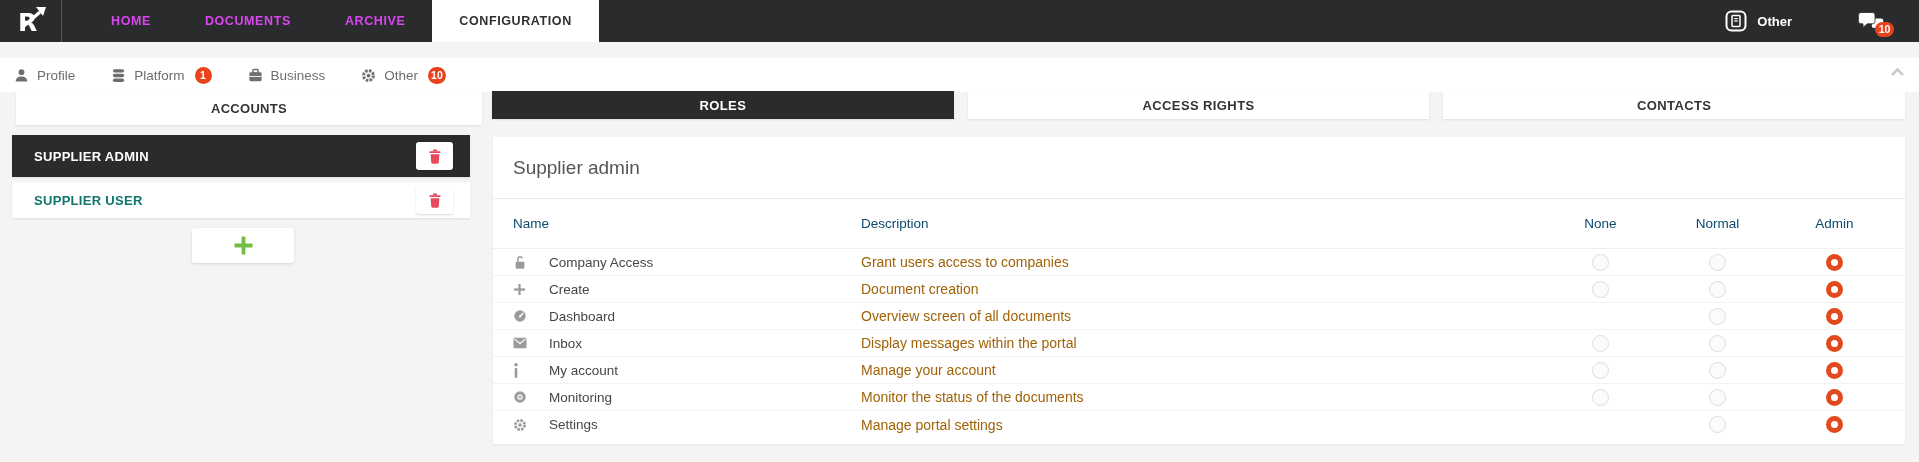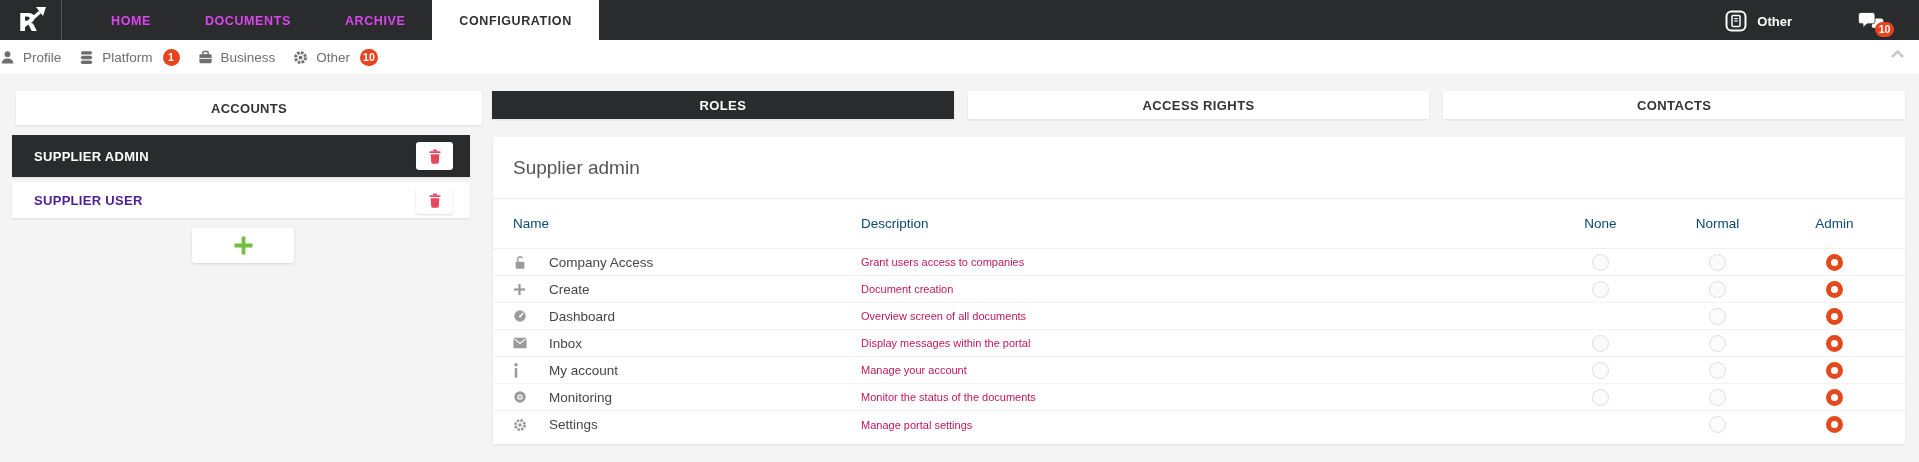--- a/index.html
+++ b/index.html
@@ -13,32 +13,32 @@
   .logo-box { width:62px; display:flex; align-items:center; justify-content:center; border-right:1px solid #555; cursor:pointer; }
   .nav-tabs { display:flex; margin-left:22px; }
   .nav-tab { padding:0 27px; line-height:42px; font-size:12.5px; font-weight:bold; letter-spacing:.6px; color:#d946ef; cursor:pointer; }
   .nav-tab.active { background:#ffffff; color:#2f2f2f; }
   .nav-right { margin-left:auto; display:flex; align-items:center; gap:66px; padding-right:34px; }
   .user-item { display:flex; align-items:center; gap:10px; color:#fff; font-weight:bold; font-size:13px; cursor:pointer; }
   .chat-item { position:relative; cursor:pointer; margin-top:2px; }
   .chat-badge { position:absolute; right:-9px; bottom:-4px; background:#e8431d; color:#fff; font-size:10.5px; font-weight:bold;
     min-width:19px; height:15px; border-radius:8px; display:flex; align-items:center; justify-content:center; padding:0 3px; }
   
-  #subnav { position:absolute; top:40px; left:0; width:100%; height:34px; background:#fff; display:flex; align-items:center; gap:18px; }
+  #subnav { position:absolute; top:58px; left:0; width:100%; height:34px; background:#fff; display:flex; align-items:center; padding-left:14px; gap:36px; }
   .subnav-item { display:flex; align-items:center; gap:8px; font-size:13.5px; color:#6e6e6e; cursor:pointer; }
   .subnav-badge { background:#e8431d; color:#fff; font-size:10.5px; font-weight:bold; min-width:17px; height:17px; border-radius:9px;
     display:flex; align-items:center; justify-content:center; padding:0 3px; margin-left:2px; }
   .collapse-chevron { position:absolute; right:14px; top:9px; cursor:pointer; }
   
   .card-shadow { box-shadow:0 1px 2px rgba(0,0,0,.09); }
   #accounts-header { position:absolute; left:16px; top:91px; width:466px; height:34px; background:#fff;
     display:flex; align-items:center; justify-content:center; font-size:13px; font-weight:bold; color:#333; letter-spacing:.3px; }
   #accounts-list { position:absolute; left:12px; top:135px; width:458px; }
   .account-row { position:relative; display:flex; align-items:center; padding-left:22px; font-size:13px; font-weight:bold;
-    letter-spacing:.3px; background:#fff; color:#4c1d95; height:36px; margin-bottom:5px; cursor:pointer; box-shadow:0 1px 2px rgba(0,0,0,.09); }
+    letter-spacing:.3px; background:#fff; color:#0f766e; height:36px; margin-bottom:5px; cursor:pointer; box-shadow:0 1px 2px rgba(0,0,0,.09); }
   .account-row.selected { background:#2a2b2c; color:#fff; height:42px; }
   .trash-btn { position:absolute; right:17px; top:50%; transform:translateY(-50%); width:37px; height:28px; background:#fff;
     border:none; border-radius:3px; display:flex; align-items:center; justify-content:center; cursor:pointer; box-shadow:0 1px 2px rgba(0,0,0,.15); }
   #add-account-btn { position:absolute; left:192px; top:228px; width:102px; height:35px; background:#fff; border:none; border-radius:3px;
     display:flex; align-items:center; justify-content:center; cursor:pointer; box-shadow:0 1px 3px rgba(0,0,0,.12); }
   
   #role-tabs { position:absolute; left:492px; top:91px; width:1413px; display:flex; gap:14px; }
   .role-tab { flex:1; height:28px; background:#fff; display:flex; align-items:center; justify-content:center;
     font-size:13px; font-weight:bold; letter-spacing:.4px; color:#333; cursor:pointer; box-shadow:0 1px 2px rgba(0,0,0,.09); }
   .role-tab.active { background:#2a2b2c; color:#fff; }
@@ -46,21 +46,21 @@
   #role-card { position:absolute; left:493px; top:137px; width:1412px; height:307px; background:#fff; box-shadow:0 1px 2px rgba(0,0,0,.07); }
   #role-title { height:62px; display:flex; align-items:center; padding-left:20px; font-size:19px; color:#555; border-bottom:1px solid #ececec; }
   .tbl-head, .tbl-row { display:grid; grid-template-columns:36px 312px 1fr 117px 117px 117px; align-items:center; padding:0 12px 0 20px; }
   .tbl-head { height:50px; border-bottom:1px solid #efefef; font-size:13.5px; font-weight:normal; color:#0c4a6e; }
   .th-name { grid-column:1 / 3; }
   .th-center { text-align:center; }
   .tbl-row { height:27px; border-bottom:1px solid #f3f3f3; }
   .tbl-row:last-child { border-bottom:none; }
   .cell-icon { display:flex; align-items:center; }
   .cell-name { font-size:13.5px; color:#464646; }
-  .cell-desc { font-size:11px; color:#be185d; }
+  .cell-desc { font-size:14px; color:#a16207; }
   .cell-radio { display:flex; justify-content:center; }
   .radio { width:17px; height:17px; border-radius:50%; border:1px solid #ddd; background:#fbfbfb; cursor:pointer; }
   .radio.checked { border:5px solid #e2491d; background:#fff; }
   .radio.absent { visibility:hidden; }
   svg { display:block; }
 </style>
 </head>
 <body>
 
 <div id="navbar">

